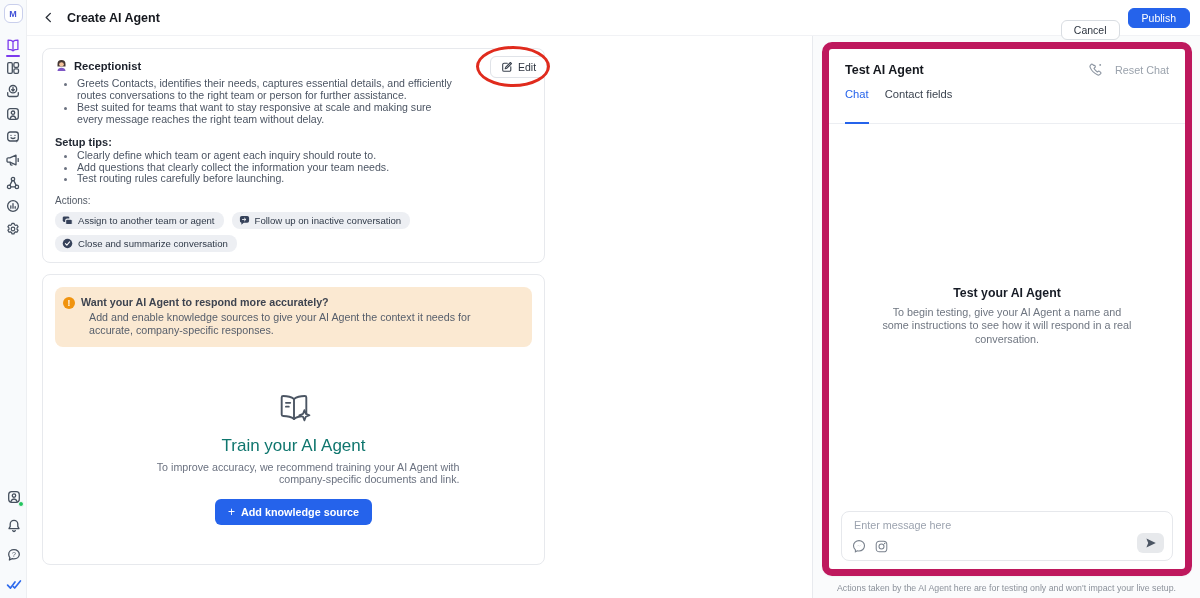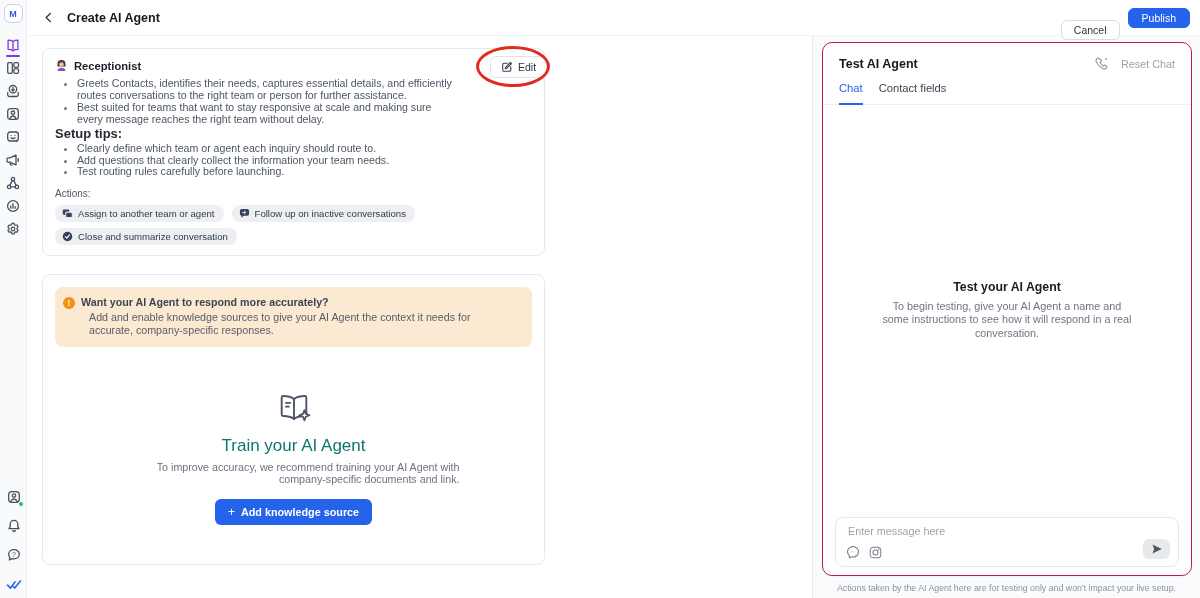--- a/index.html
+++ b/index.html
@@ -34,46 +34,46 @@
   #card-agent { top:21px; padding:10px 12px; }
   #card-knowledge { top:247px; height:291px; padding:12px; }
 
   .agent-head { display:flex; align-items:center; gap:6px; }
   .agent-name { font-size:11.2px; font-weight:700; color:#1b202a; }
   .btn-edit { position:absolute; left:447px; top:7px; height:22px; background:#fff; border:1px solid #e0e3e8; border-radius:6px; padding:0 10px; display:inline-flex; align-items:center; gap:5px; font-size:10.5px; color:#2e3540; cursor:pointer; font-family:inherit;}
   .annotation { position:absolute; left:433px; top:-3px; width:74px; height:41px; border:3px solid #e02b1d; border-radius:50%; pointer-events:none; z-index:9;}
 
   .bullets { margin:6px 0 0; padding-left:22px; width:404px; font-size:10.6px; line-height:11.9px; color:#4c5563;}
   .bullets li::marker { color:#6b7280; }
-  .section-label-bold { font-size:13px; font-weight:700; color:#252b36;}
+  .section-label-bold { margin-top:10px; font-size:11px; font-weight:700; color:#252b36;}
   .section-label { margin-top:10px; font-size:10px; color:#525a66;}
   .chips { margin-top:6px; display:flex; flex-wrap:wrap; gap:6px 8px; width:440px;}
   .chip { background:#edeff3; border-radius:8px; padding:3px 9px 3px 7px; display:inline-flex; align-items:flex-end; gap:5px; font-size:9.6px; color:#303a49;}
 
   .banner { background:#fbe9d2; border-radius:8px; padding:9px 18px 10px 26px; position:relative;}
   .warn-badge { position:absolute; left:8px; top:10px; width:12px; height:12px; border-radius:50%; background:#f0930e; color:#fff; font-size:8.5px; font-weight:700; display:flex; align-items:center; justify-content:center; line-height:1;}
   .banner-title { font-size:10.7px; font-weight:700; color:#3e4450;}
   .banner-body { margin-top:3px; font-size:10.7px; color:#565e6b; line-height:12.8px; max-width:452px;margin-left:8px;}
 
   .train { text-align:center; }
   .train-icon { margin-top:44px; }
   .train-title { margin-top:7px; font-size:17px; font-weight:400; color:#0f766e;}
   .train-sub { width:332px; margin:5px auto 0; font-size:10.7px; color:#6b7280; line-height:12.8px;text-align:right;}
   .btn-add { margin-top:13px; background:#2563eb; color:#fff; border:none; border-radius:6px; padding:6px 13px; font-size:10.8px; font-weight:600; display:inline-flex; align-items:center; gap:6px; cursor:pointer; font-family:inherit;}
   .btn-add .plus { font-size:12px; font-weight:400; }
 
   
   .right-bg { position:absolute; left:812px; top:27px; right:0; bottom:0; background:#fafbfc; border-left:1px solid #e8eaee;}
-  .test-card { position:absolute; left:822px; top:42px; width:370px; height:534px; background:#fff; border:1px solid #be185d; border-radius:10px; box-shadow:0 1px 2px rgba(16,24,40,.04); z-index:2;}
+  .test-card { position:absolute; left:822px; top:42px; width:370px; height:534px; background:#fff; border:7px solid #be185d; border-radius:10px; box-shadow:0 1px 2px rgba(16,24,40,.04); z-index:2;}
   .tc-head { display:flex; align-items:center; padding:13px 16px 0;}
   .tc-title { font-size:12.5px; font-weight:700; color:#15181e;}
   .tc-right { margin-left:auto; display:flex; align-items:center; gap:12px;}
   .reset-chat { font-size:10.8px; color:#9aa2ac; cursor:pointer;}
   .tabs { display:flex; gap:16px; padding:0 16px; margin-top:11px; border-bottom:1px solid #eceef2;}
-  .tab { font-size:11.2px; padding-bottom:9px; color:#3c4450; cursor:pointer;}
+  .tab { font-size:11.2px; padding-bottom:22px; color:#3c4450; cursor:pointer;}
   .tab.active { color:#2563eb; font-weight:500; border-bottom:2px solid #2563eb; margin-bottom:-1px;}
   .empty { position:absolute; left:0; right:0; top:237px; text-align:center;}
   .empty-title { font-size:12.3px; font-weight:700; color:#171c26;}
   .empty-body { width:254px; margin:6px auto 0; font-size:10.8px; color:#6f7681; line-height:13.4px;}
   .composer { position:absolute; left:12px; right:12px; bottom:8px; height:50px; border:1px solid #e6e8ec; border-radius:8px; background:#fff;}
   .composer input { position:absolute; top:7px; left:12px; right:12px; width:calc(100% - 24px); border:none; outline:none; font-size:10.8px; color:#1f2430; background:transparent; font-family:inherit;}
   .composer input::placeholder { color:#9ca3af; }
   .channels { position:absolute; left:10px; bottom:7px; display:flex; gap:9px; align-items:center;}
   .channel { cursor:pointer; display:flex; }
   .btn-send { position:absolute; right:8px; bottom:7px; width:27px; height:20px; background:#e7e9ec; border-radius:6px; border:none; display:flex; align-items:center; justify-content:center; cursor:pointer;}
@@ -234,21 +234,21 @@
             <rect x="0.8" y="1.5" width="7.2" height="6" rx="1.6" fill="#36425a"></rect>
             <rect x="4" y="4.5" width="7.2" height="6" rx="1.6" fill="#36425a" stroke="#edeff3" stroke-width="1.1"></rect>
           </svg>
         <span>Assign to another team or agent</span>
       </span>
       <span class="chip">
         <svg width="11" height="11" viewBox="0 0 12 12">
             <path d="M1 3a2 2 0 012-2h6a2 2 0 012 2v3.4a2 2 0 01-2 2H5.2L2.6 10.6V8.4A1.8 1.8 0 011 6.4V3z" fill="#36425a"></path>
             <path d="M3.8 4.9h3.4M5.9 3.4l1.6 1.5-1.6 1.5" stroke="#edeff3" stroke-width="1" fill="none" stroke-linecap="round" stroke-linejoin="round"></path>
           </svg>
-        <span>Follow up on inactive conversations</span>
+        <span>Follow up on inactive conversation</span>
       </span>
       <span class="chip">
         <svg width="11" height="11" viewBox="0 0 12 12">
             <circle cx="6" cy="6" r="5.2" fill="#36425a"></circle>
             <path d="M3.7 6.1l1.6 1.6 3-3.5" stroke="#fff" stroke-width="1.2" fill="none" stroke-linecap="round" stroke-linejoin="round"></path>
           </svg>
         <span>Close and summarize conversation</span>
       </span>
     </div>
   </section>

